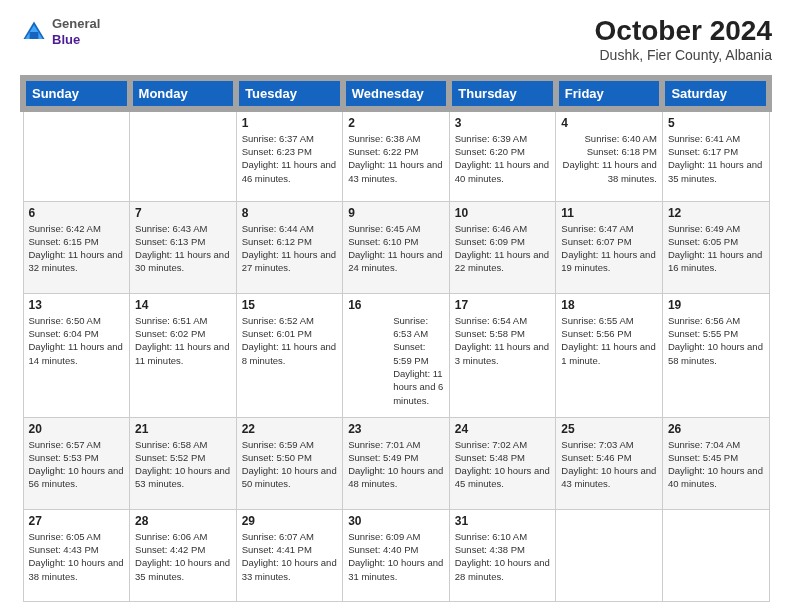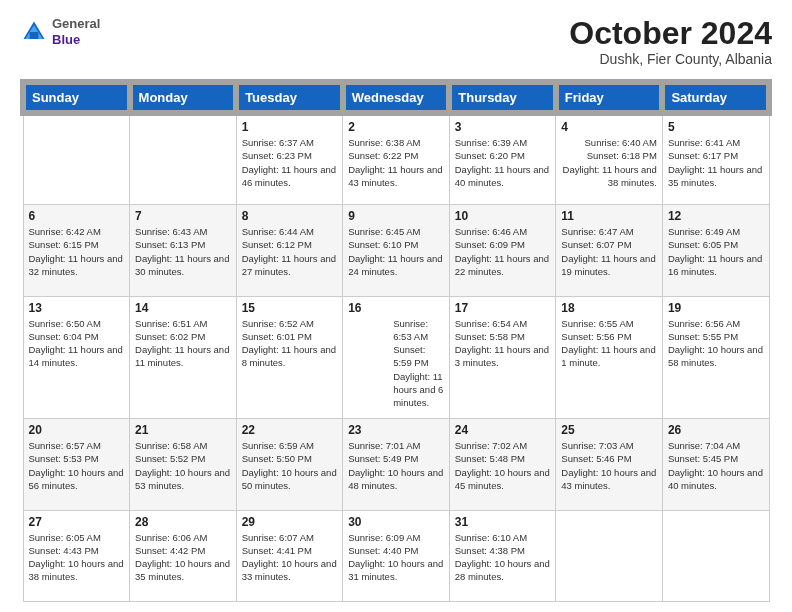--- a/index.html
+++ b/index.html
@@ -38,21 +38,21 @@
     .logo-blue { color: #4c1d95; }
     .logo-icon {
       width: 28px;
       height: 28px;
       margin-right: 4px;
     }
     .title-block {
       text-align: right;
     }
     .title-block h1 {
-      font-size: 32px;
+      font-size: 28px;
       font-weight: bold;
       color: #222;
       line-height: 1.1;
     }
     .title-block h2 {
       font-size: 14px;
       font-weight: normal;
       color: #444;
     }
     .calendar {

